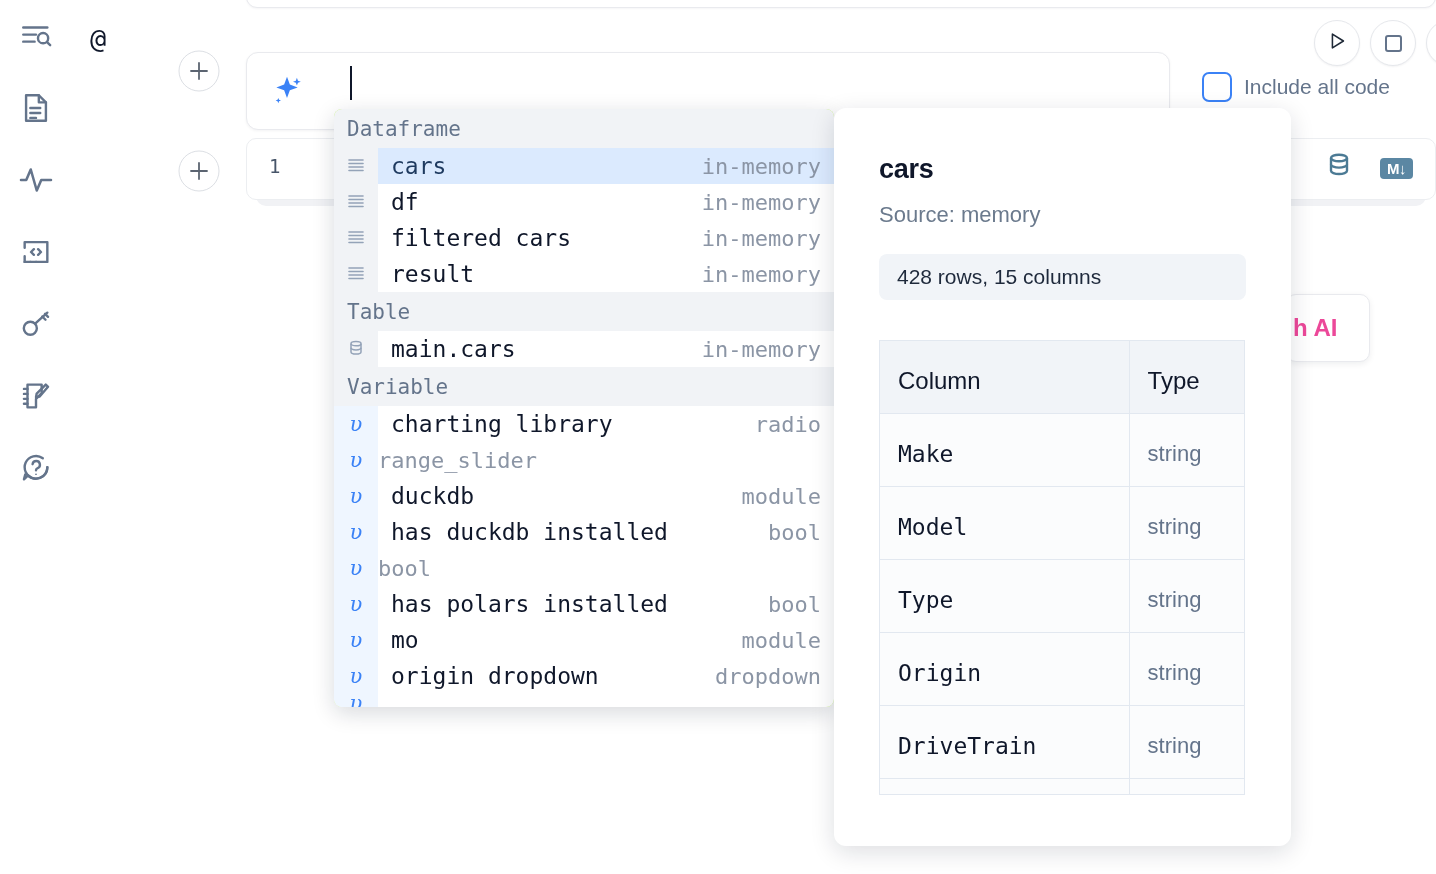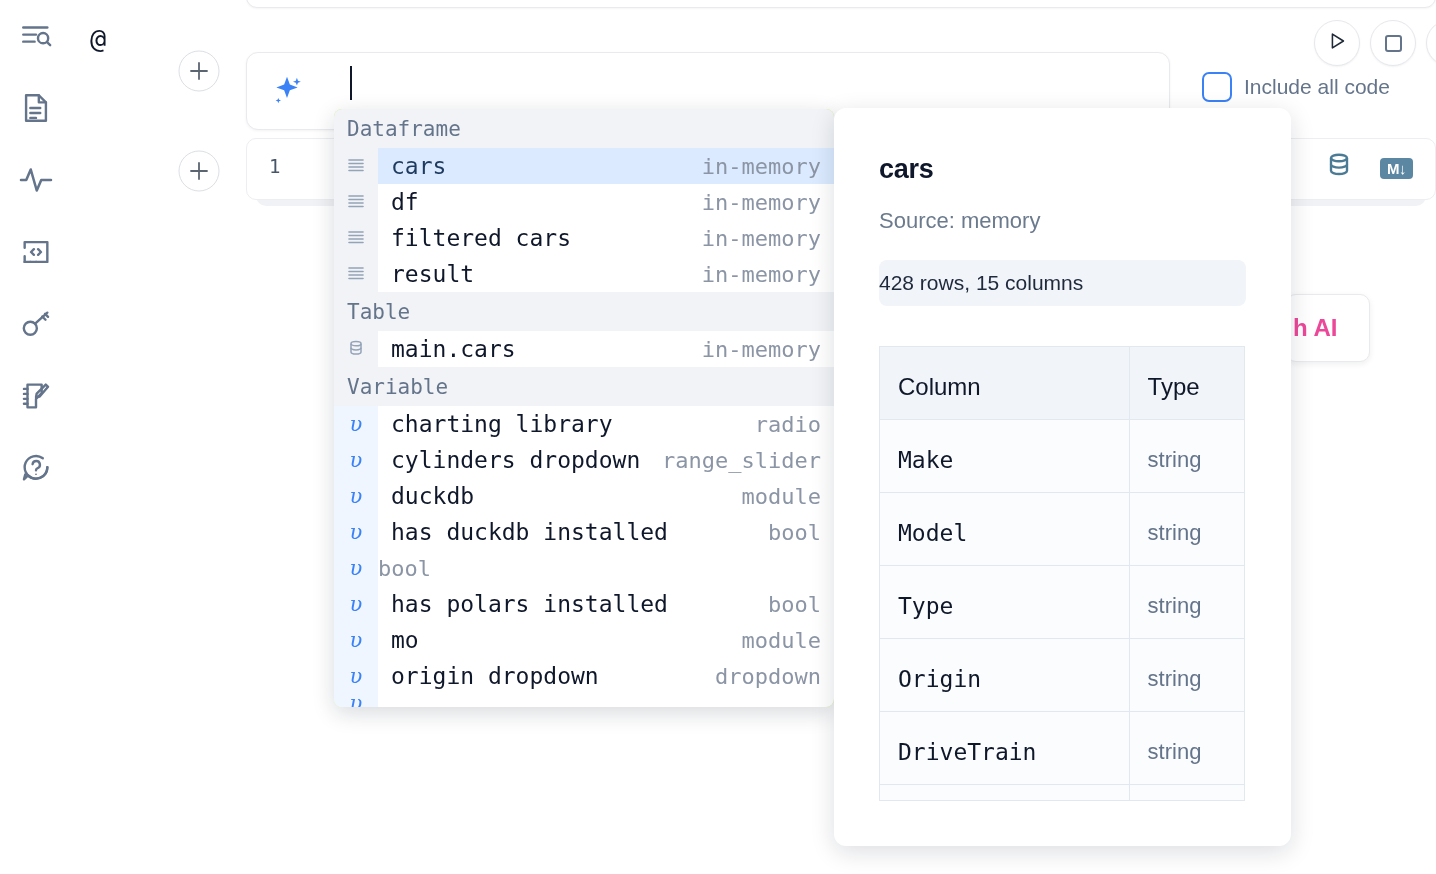--- a/index.html
+++ b/index.html
@@ -154,25 +154,25 @@
   .detail {
     position: absolute; left: 834px; top: 108px; width: 457px; height: 738px;
     background: #ffffff; border-radius: 12px;
     box-shadow: 0 6px 24px rgba(15,23,42,0.14);
     overflow: hidden; padding: 46px 45px 0 45px;
   }
   .detail-title {
     font-size: 27px; font-weight: bold; color: #0f172a; letter-spacing: -0.3px;
   }
   .detail-source {
-    margin-top: 23px; font-size: 22px; color: #6b7a8d;
+    margin-top: 17px; font-size: 22px; color: #6b7a8d;
   }
   .detail-stats {
     margin-top: 26px; height: 46px; background: #f1f4f8; border-radius: 8px;
-    display: flex; align-items: center; 
+    display: flex; align-items: center; padding-left: 18px;
     font-size: 21px; color: #1e293b;
   }
   .detail-table {
     margin-top: 40px; width: 366px; border: 1px solid #e2e8f0;
     border-bottom: none; border-collapse: collapse;
   }
   .detail-table th, .detail-table td {
     border: 1px solid #e2e8f0; text-align: left;
     padding: 8px 0 0 18px; height: 73px; vertical-align: middle;
   }
@@ -377,21 +377,20 @@
         <span class="ac-type">in-memory</span>
       </div>
       <div class="ac-section">Variable</div>
       <div class="ac-row var">
         <span class="ac-gutter">υ</span>
         <span class="ac-name">charting_library</span>
         <span class="ac-type">radio</span>
       </div>
       <div class="ac-row var">
         <span class="ac-gutter">υ</span>
-        <span class="ac-name">cylinders_dropdown</span>
         <span class="ac-type">range_slider</span>
       </div>
       <div class="ac-row var">
         <span class="ac-gutter">υ</span>
         <span class="ac-name">duckdb</span>
         <span class="ac-type">module</span>
       </div>
       <div class="ac-row var">
         <span class="ac-gutter">υ</span>
         <span class="ac-name">has_duckdb_installed</span>

